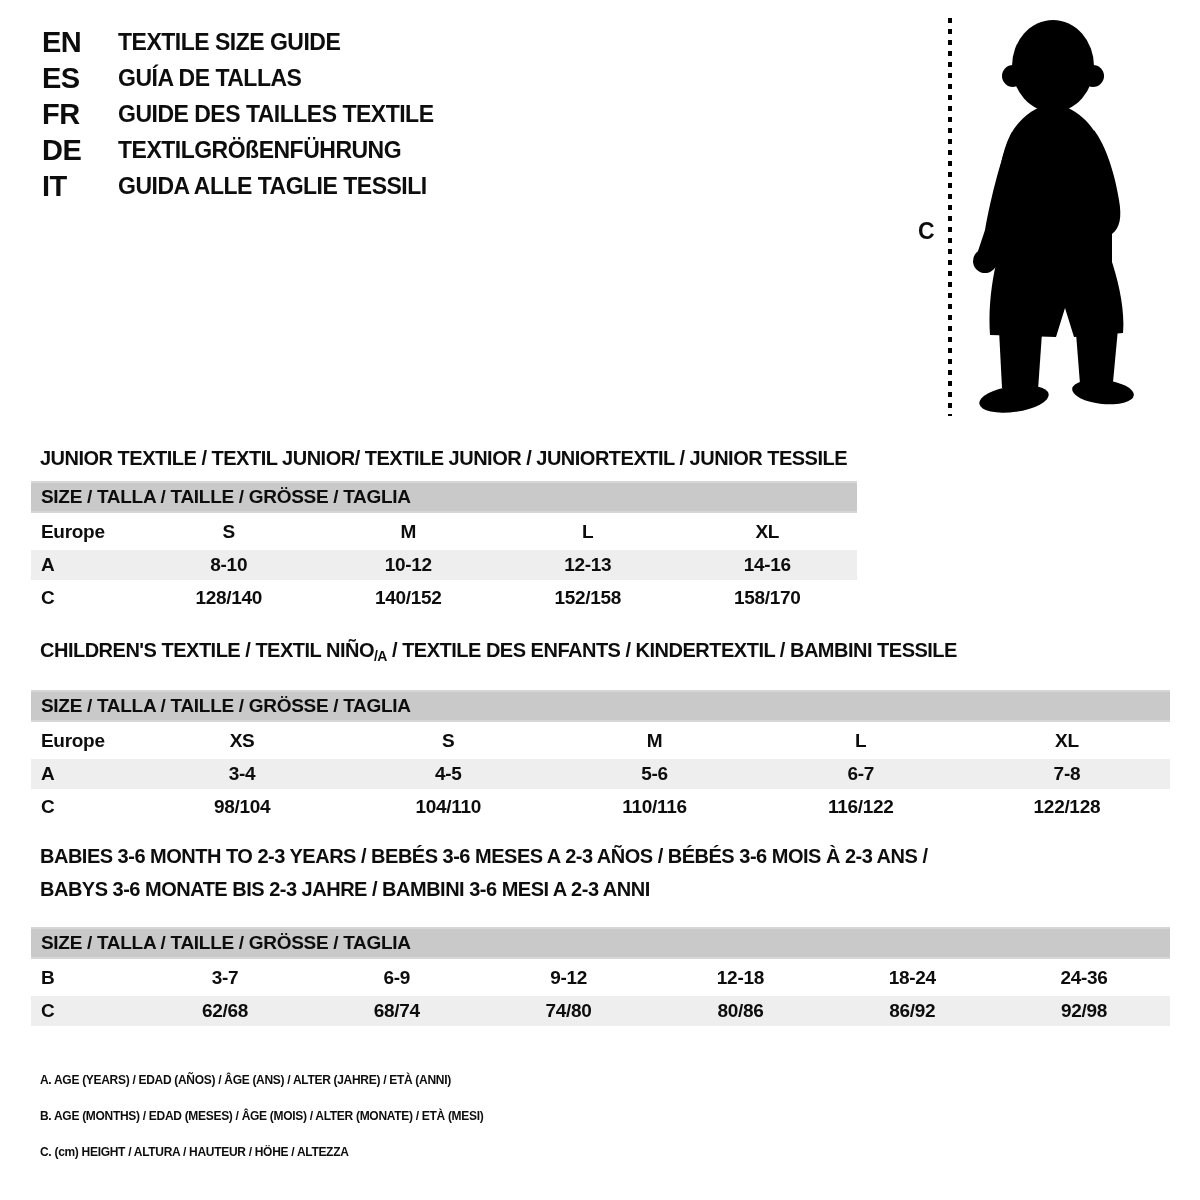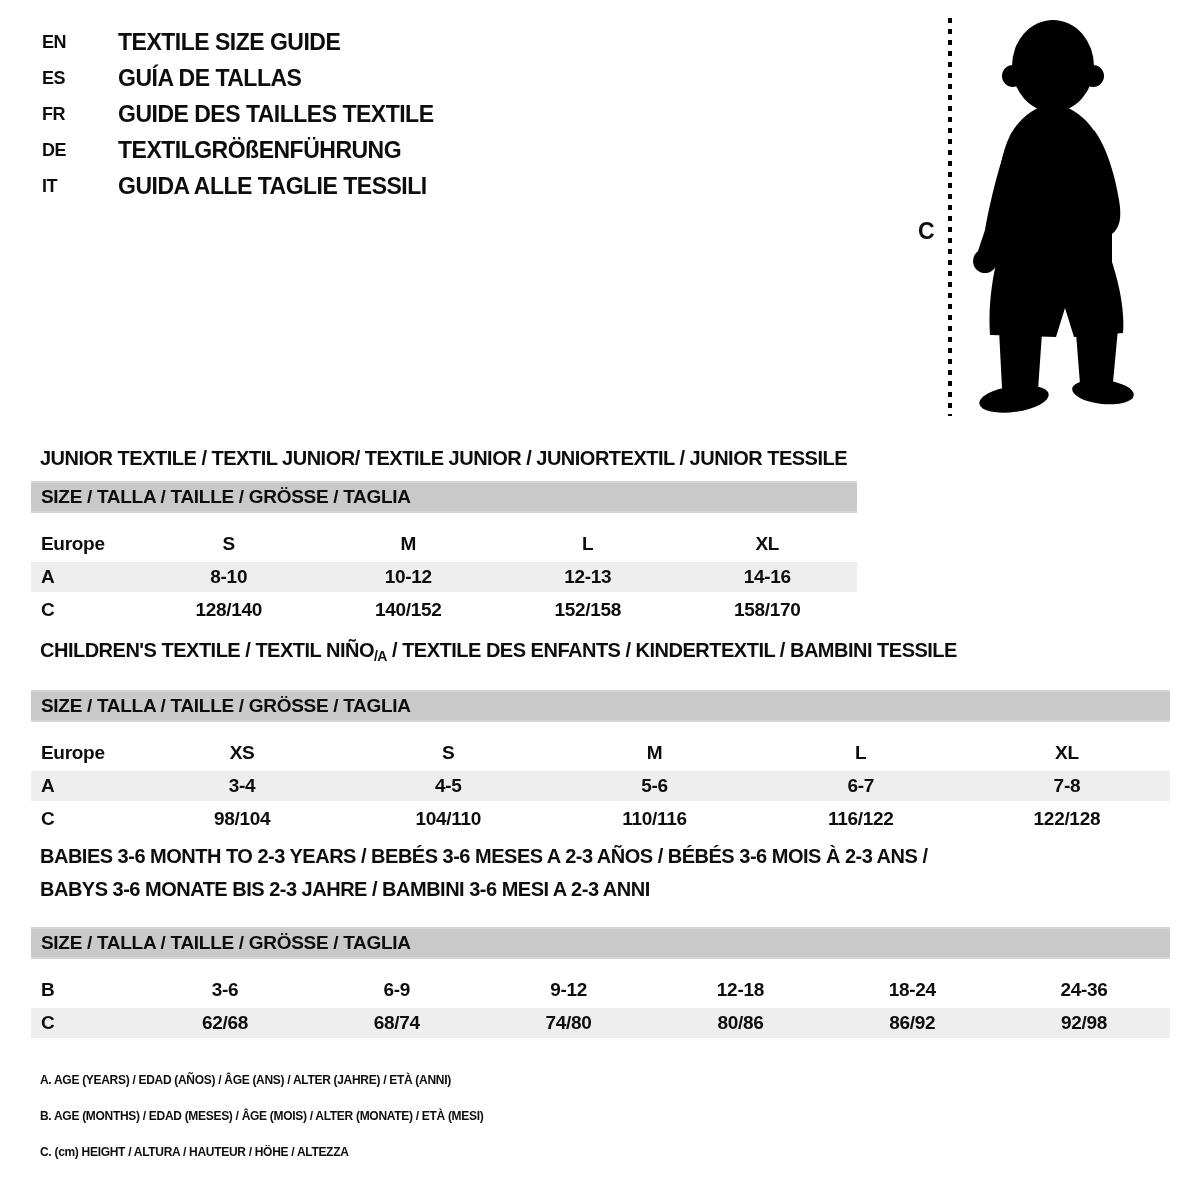--- a/index.html
+++ b/index.html
@@ -10,21 +10,21 @@
     font-family: "Liberation Sans", sans-serif;
     color: #0d0d0d;
     overflow: hidden;
   }
   .page { position: absolute; inset: 0; background: #ffffff; }
 
   
   .lang-header { position: absolute; left: 42px; top: 24px; }
   .lang-row { display: flex; line-height: 36px; }
   .lang-code {
-    width: 76px; font-size: 18px; font-weight: 700; letter-spacing: -0.5px;
+    width: 76px; font-size: 29px; font-weight: 700; letter-spacing: -0.5px;
   }
   .lang-label {
     font-size: 23px; font-weight: 700; letter-spacing: -0.5px; white-space: nowrap;
   }
 
   
   .measure-line {
     position: absolute; left: 948px; top: 18px; width: 4px; height: 398px;
     background: repeating-linear-gradient(to bottom, #000 0 5px, transparent 5px 11px);
   }
@@ -45,21 +45,21 @@
   #title-children { top: 634px; }
   #title-babies   { top: 840px; }
 
   
   .size-table { position: absolute; left: 31px; }
   #table-junior   { top: 481px; width: 826px;  --cols: 4; }
   #table-children { top: 690px; width: 1139px; --cols: 5; }
   #table-babies   { top: 927px; width: 1139px; --cols: 6; }
 
   .size-bar {
-    height: 32px; background: #c9c9c9; margin-bottom: 16px;
+    height: 32px; background: #c9c9c9; margin-bottom: 4px;
     box-shadow: inset 0 2px 0 #d6d6d6, inset 0 -2px 0 #d6d6d6;
     display: flex; align-items: center; padding-left: 10px;
     font-size: 19px; font-weight: 700; letter-spacing: -0.3px;
   }
   .t-row {
     display: grid; grid-template-columns: 108px repeat(var(--cols), 1fr);
     height: 30px; margin-top: 3px; align-items: center;
     font-size: 19px; font-weight: 700; letter-spacing: -0.3px;
   }
   .t-row.shaded { background: #eeeeee; }
@@ -190,21 +190,21 @@
     </div>
 
   <div class="sec-title" id="title-babies">
       <div class="sec-title-line"><span>BABIES 3-6 MONTH TO 2-3 YEARS / BEBÉS 3-6 MESES A 2-3 AÑOS / BÉBÉS 3-6 MOIS À 2-3 ANS /</span></div>
       <div class="sec-title-line"><span>BABYS 3-6 MONATE BIS 2-3 JAHRE / BAMBINI 3-6 MESI A 2-3 ANNI</span></div>
     </div>
   <div class="size-table" id="table-babies">
       <div class="size-bar">SIZE / TALLA / TAILLE / GRÖSSE / TAGLIA</div>
       <div class="t-row">
         <div class="t-label">B</div>
-        <div class="t-cell">3-6</div>
+        <div class="t-cell">3-7</div>
         <div class="t-cell">6-9</div>
         <div class="t-cell">9-12</div>
         <div class="t-cell">12-18</div>
         <div class="t-cell">18-24</div>
         <div class="t-cell">24-36</div>
       </div>
       <div class="t-row shaded">
         <div class="t-label">C</div>
         <div class="t-cell">62/68</div>
         <div class="t-cell">68/74</div>

